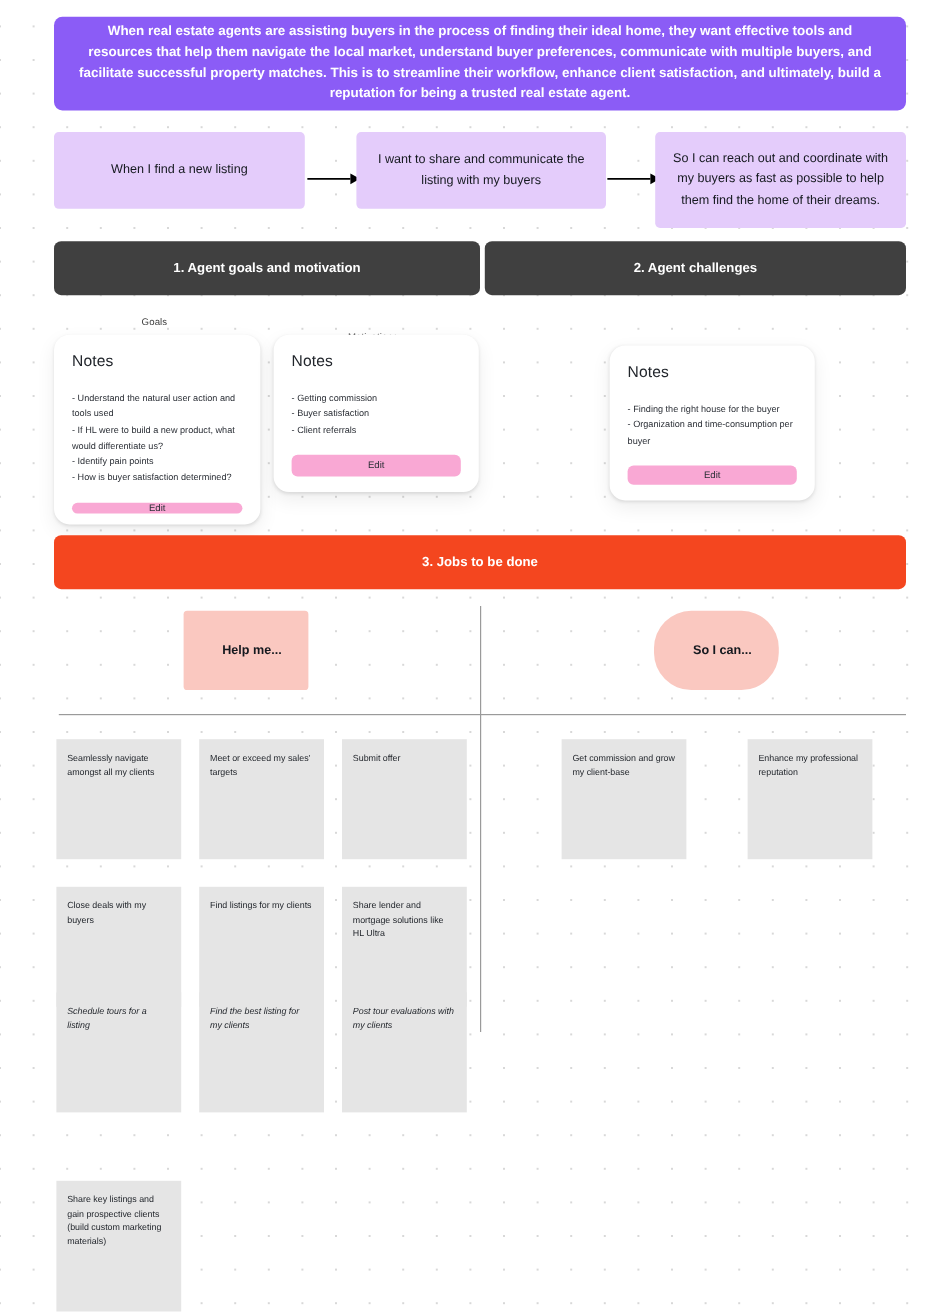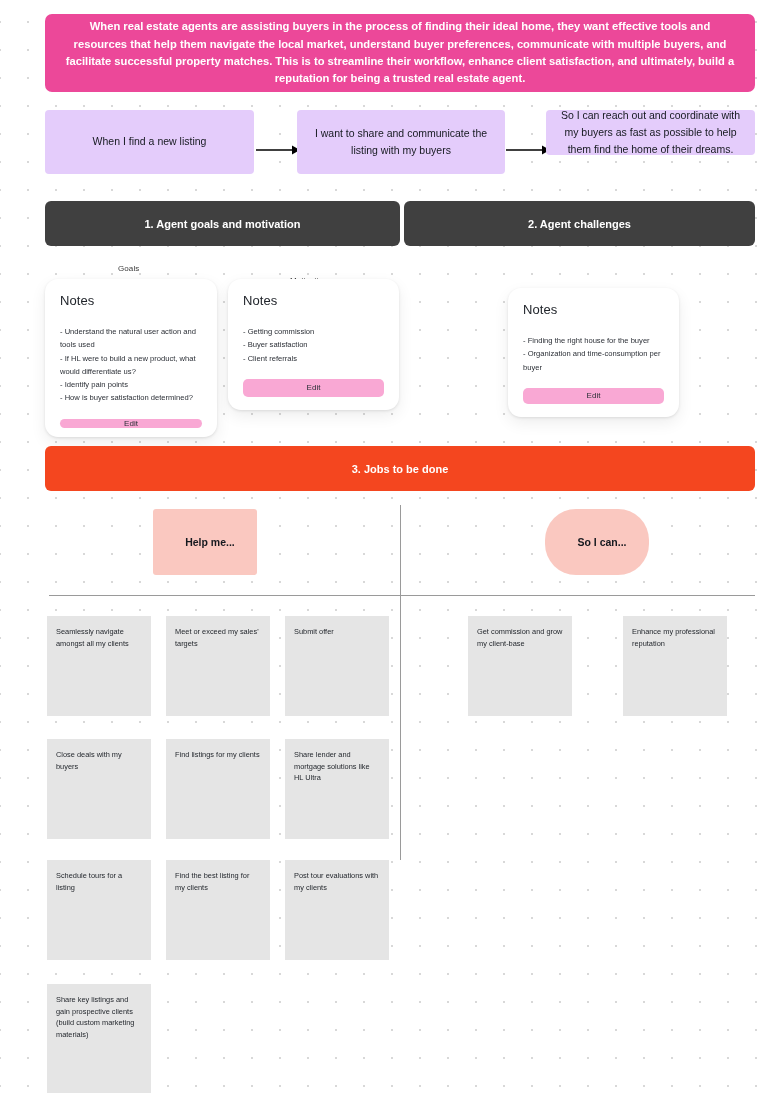--- a/index.html
+++ b/index.html
@@ -17,21 +17,21 @@
     overflow: hidden;
   }
 
   .canvas { position: absolute; inset: 0; }
 
   
   .statement {
     position: absolute;
     left: 45px; top: 14px;
     width: 710px; height: 78px;
-    background: #ec4899;
+    background: #8b5cf6;
     border-radius: 7px;
     color: #ffffff;
     font-size: 11.2px;
     font-weight: bold;
     line-height: 1.55;
     text-align: center;
     padding: 11px 20px;
     display: flex;
     align-items: center;
     justify-content: center;
@@ -46,21 +46,21 @@
     align-items: center;
     justify-content: center;
     text-align: center;
     font-size: 10.5px;
     line-height: 1.65;
     color: #15191f;
     padding: 8px 14px;
   }
   .flow-1 { left: 45px;  top: 110px; width: 209px; height: 64px; }
   .flow-2 { left: 297px; top: 110px; width: 208px; height: 64px; }
-  .flow-3 { left: 546px; top: 110px; width: 209px; height: 45px; text-align: center; }
+  .flow-3 { left: 546px; top: 110px; width: 209px; height: 80px; text-align: center; }
 
   .arrow {
     position: absolute;
     top: 142px;
     width: 44px;
     height: 12px;
   }
   .arrow-1 { left: 256px; }
   .arrow-2 { left: 506px; }
 
@@ -176,21 +176,21 @@
     padding: 10px 9px;
     font-size: 7.4px;
     line-height: 1.58;
     color: #1e2228;
   }
   .sticky.tall { height: 112px; }
 
   
   .s-r1 { top: 616px; }
   .s-r2 { top: 739px; }
-  .s-r3 { top: 860px; }
+  .s-r3 { top: 827px; font-style: italic; }
   .s-r4 { top: 984px; }
 
   .s-c1 { left: 47px; }
   .s-c2 { left: 166px; }
   .s-c3 { left: 285px; }
 
   
   .s-rc1 { left: 468px; }
   .s-rc2 { left: 623px; }
 </style>

